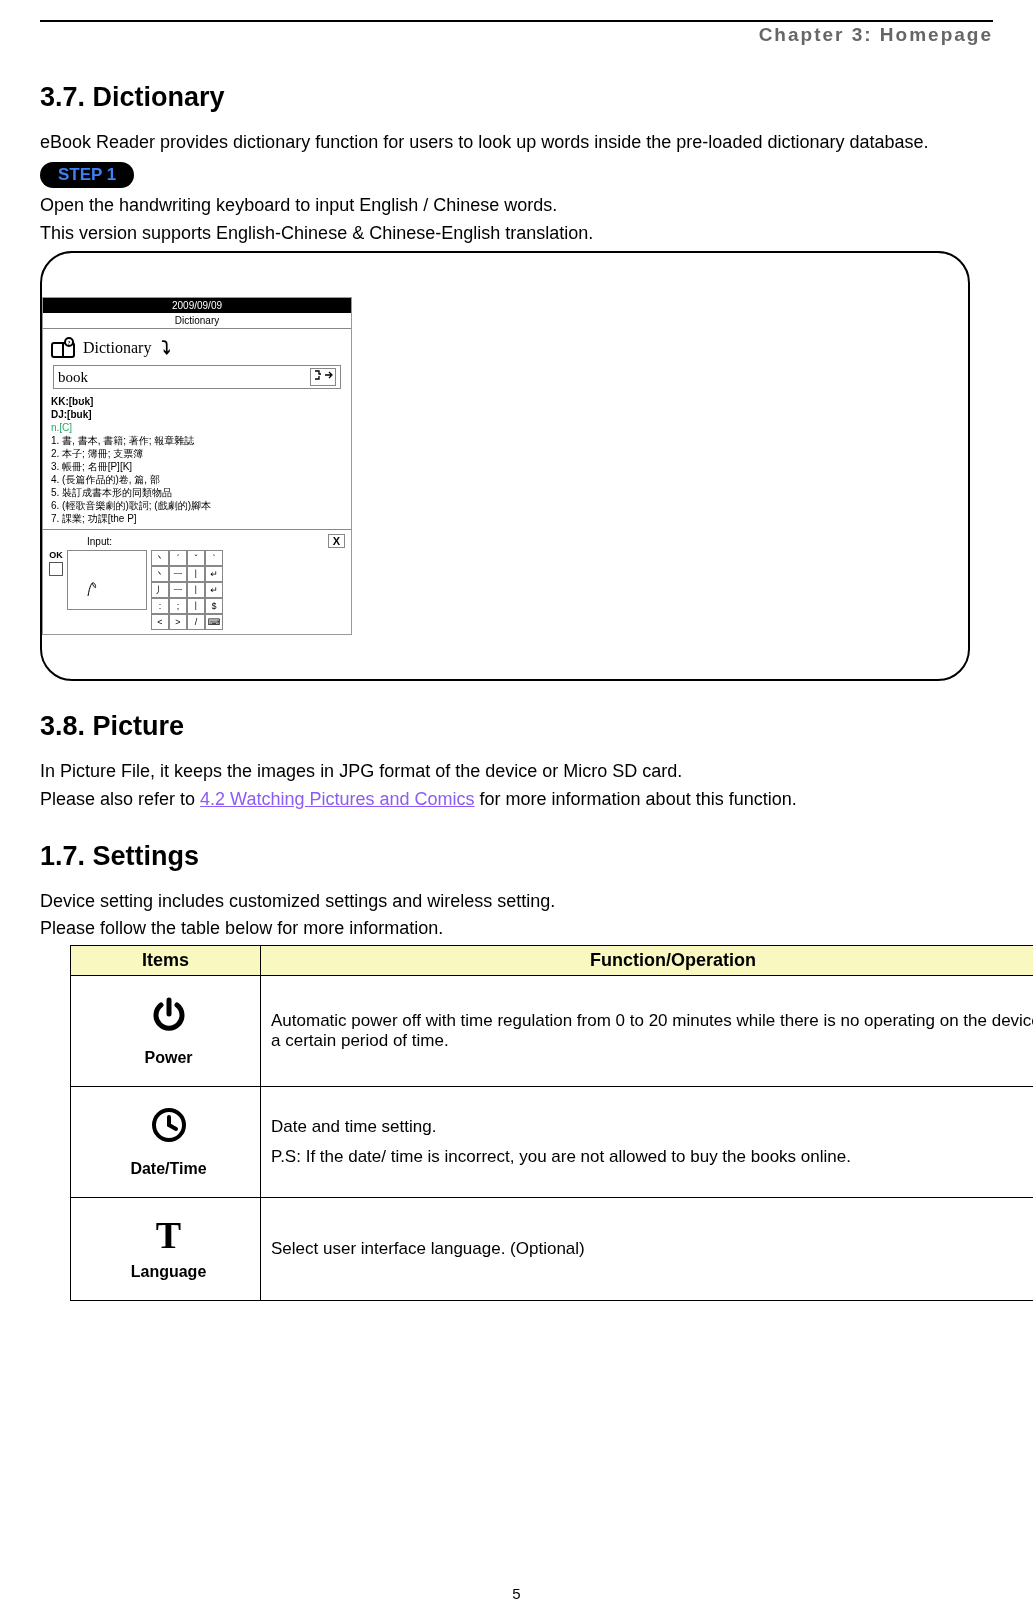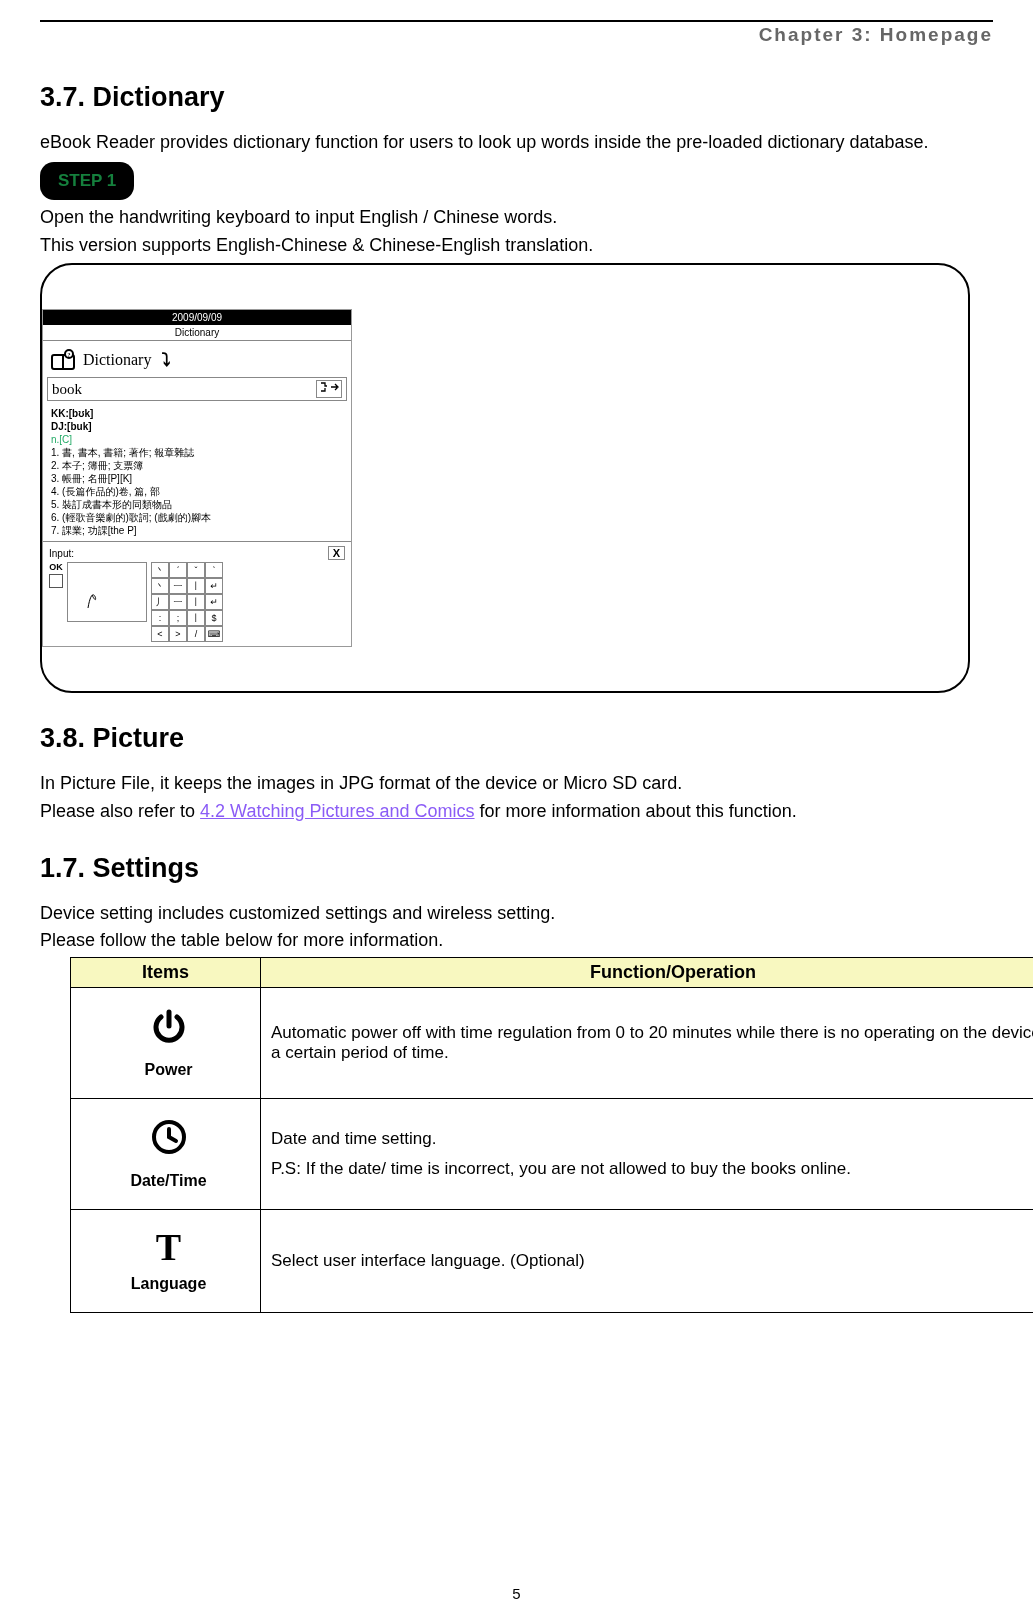--- a/index.html
+++ b/index.html
@@ -29,24 +29,24 @@
     margin: 30px 0 18px 0;
   }
   p.body {
     font-size: 18px;
     line-height: 1.3;
     margin: 0 0 4px 0;
   }
   .step-pill {
     display: inline-block;
     background: #000;
-    color: #15803d;
+    color: #3b82f6;
     font-weight: bold;
     font-size: 17px;
-    padding: 9px 18px;
+    padding: 3px 18px;
     border-radius: 14px;
     margin: 4px 0 6px 0;
   }
   .screenshot-frame {
     border: 2px solid #000;
     border-radius: 32px;
     width: 930px;
     height: 430px;
     margin: 6px 0 12px 0;
     display: flex;
@@ -78,21 +78,21 @@
     padding: 8px 8px 4px 8px;
     font-family: Georgia, serif;
     font-size: 16px;
   }
   .dict-title svg { flex: none; }
   .dict-title .arrow { font-size: 18px; font-weight: bold; margin-left: 4px;}
   .search-row {
     display: flex;
     align-items: center;
     border: 1px solid #888;
-    margin: 2px 4px;
+    margin: 2px 10px;
     padding: 2px 4px;
     font-family: Georgia, serif;
     font-size: 15px;
   }
   .search-row .spacer { flex: 1; }
   .search-row .go-icon {
     border: 1px solid #888;
     padding: 0 2px;
     font-size: 12px;
   }
@@ -106,20 +106,21 @@
   .ime {
     border-top: 1px solid #888;
     padding: 4px 6px;
   }
   .ime-top {
     display: flex;
     align-items: center;
     gap: 4px;
     font-size: 10px;
     margin-bottom: 2px;
+    margin-left: 38px;
   }
   .ime-top .close {
     border: 1px solid #888;
     margin-left: auto;
     padding: 0 4px;
     font-size: 11px;
     font-weight: bold;
   }
   .ime-row {
     display: flex;

